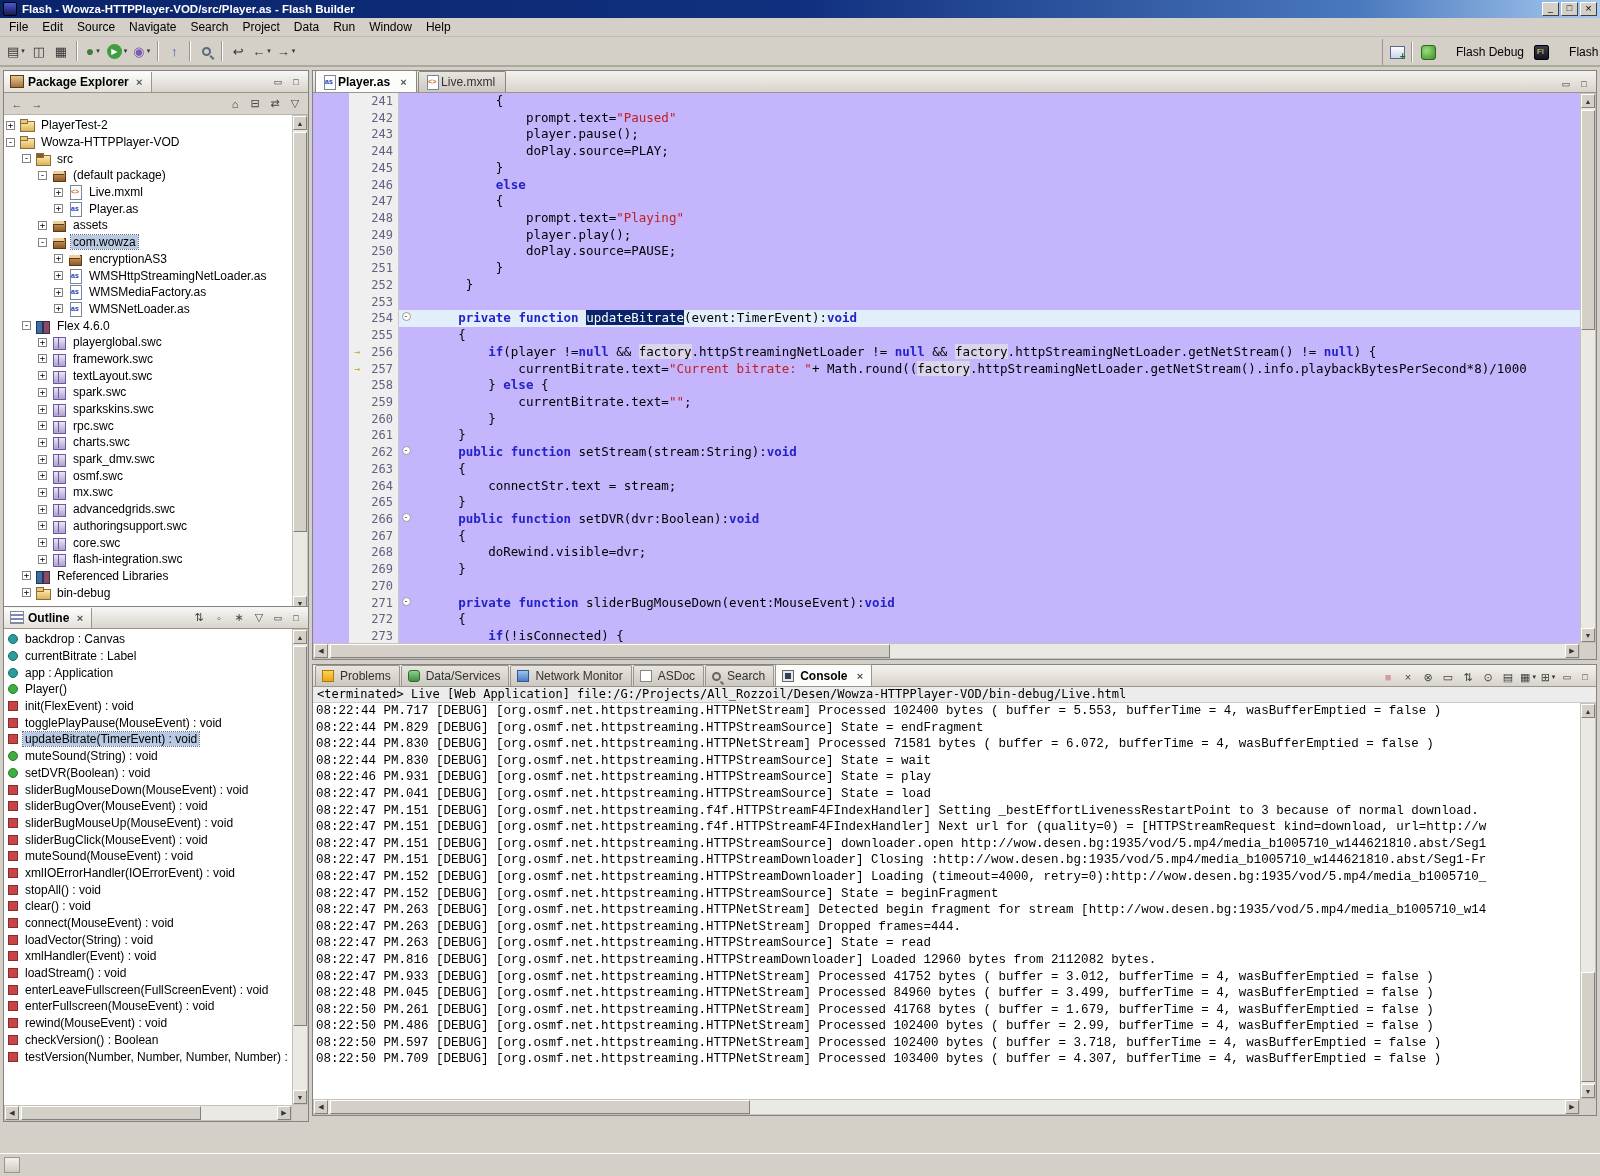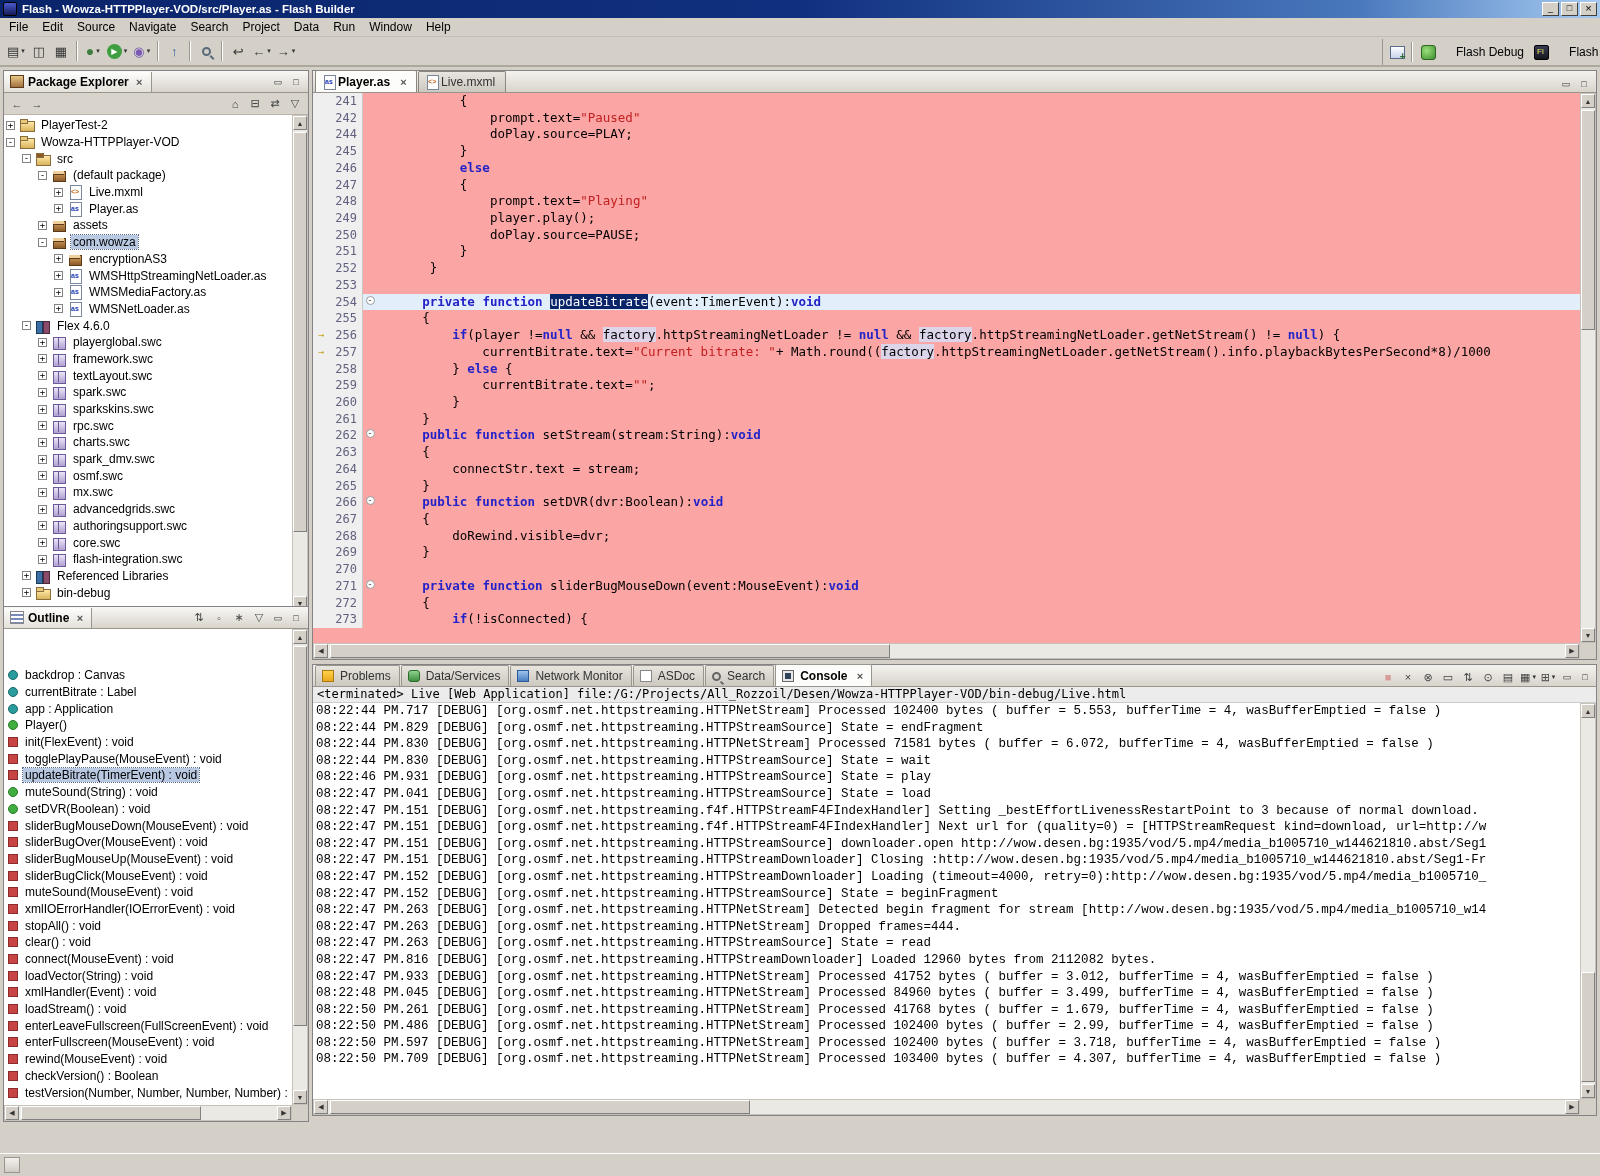--- a/index.html
+++ b/index.html
@@ -69,40 +69,40 @@
   .ti-as::after{content:"as";position:absolute;left:4px;top:3px;font-size:7px;font-weight:bold;color:#1a3ab8;}
   .ti-mxml::after{content:"<>";position:absolute;left:4px;top:3px;font-size:7px;font-weight:bold;color:#c86820;}
   .ti-swc::before{content:"";position:absolute;left:2px;top:2px;width:11px;height:11px;background:linear-gradient(#ece6f8,#b0a0d0);border:1px solid #6a5a9a;}
   .ti-swc::after{content:"";position:absolute;left:7px;top:2px;width:1px;height:11px;background:#6a5a9a;}
   .ti-lib::before{content:"";position:absolute;left:1px;top:2px;width:5px;height:11px;background:#3b6ea5;border:1px solid #1a3a5a;}
   .ti-lib::after{content:"";position:absolute;left:8px;top:2px;width:5px;height:11px;background:#8a4a6a;border:1px solid #4a2a3a;}
   .tlabel{padding:0 2px;}
   .trow.sel .tlabel{background:#b9c9e2;outline:1px dotted #5a6a8a;}
 
   
-  .olist{position:absolute;top:22px;left:0;right:16px;bottom:16px;background:#fff;overflow:hidden;padding-top:2px;margin-top:36px;}
+  .olist{position:absolute;top:22px;left:0;right:16px;bottom:16px;background:#fff;overflow:hidden;padding-top:2px;}
   .orow{display:flex;align-items:center;height:16.7px;white-space:nowrap;overflow:hidden;padding-left:4px;}
   .oi{width:10px;height:10px;display:inline-block;margin-right:5px;flex:none;}
   .oi-field{background:#2a9c9c;border-radius:50%;border:1px solid #1a6a6a;}
   .oi-public{background:#3fae3f;border-radius:50%;border:1px solid #2a7a2a;}
   .oi-private{background:#c84545;border:1px solid #8a2a2a;}
   .olabel{padding:0 2px;}
   .orow.sel .olabel{background:#b9c9e2;outline:1px dotted #5a6a8a;}
 
   
   .etabbar{position:absolute;left:0;top:0;right:0;height:22px;background:linear-gradient(#f4f2ee,#d8d4cc);border-bottom:1px solid #9a968e;display:flex;align-items:flex-end;padding-left:2px;}
   .etab{display:flex;align-items:center;height:21px;padding:0 7px;border:1px solid #8a867e;border-bottom:none;margin-right:1px;
     background:linear-gradient(#e8e5df,#ccc8c0);color:#333;border-radius:2px 2px 0 0;white-space:nowrap;}
   .etab.active{background:#fcfcfb;color:#000;font-weight:bold;height:22px;}
   .etlabel{margin:0 3px;}
   .fi{display:inline-block;width:12px;height:14px;position:relative;flex:none;}
   .fi::before{content:"";position:absolute;left:1px;top:0;width:10px;height:13px;background:#fff;border:1px solid #7a869a;}
   .fi-as::after{content:"as";position:absolute;left:2px;top:3px;font-size:7px;font-weight:bold;color:#1a3ab8;}
   .fi-mxml::after{content:"<>";position:absolute;left:2px;top:3px;font-size:7px;font-weight:bold;color:#c86820;}
-  .ebody{position:absolute;top:22px;left:0;right:16px;bottom:16px;background:#fca5a5;overflow:hidden;}
+  .ebody{position:absolute;top:22px;left:0;right:16px;bottom:16px;background:#c4b5fd;overflow:hidden;padding-left:36px;}
   .crow{display:flex;height:16.73px;line-height:16.73px;font-family:"DejaVu Sans Mono",monospace;font-size:12.5px;white-space:pre;}
   .cmark{width:16px;flex:none;background:#efefef;color:#c8a01a;font-size:10px;text-align:center;}
   .cln{width:34px;flex:none;text-align:right;padding-right:5px;color:#61617f;background:#efefef;border-right:1px solid #c8c8c8;font-size:12px;}
   .cfold{width:14px;flex:none;text-align:center;}
   .foldicon{display:inline-block;width:9px;height:9px;border:1px solid #9a9a9a;border-radius:50%;background:#fff;color:#444;
     font-size:9px;line-height:7px;text-align:center;vertical-align:3px;}
   .ccode{flex:1 0 auto;}
   .crow.hl .cfold,.crow.hl .ccode{background:#e3eefb;}
   .kw{color:#2323c8;font-weight:bold;}
   .str{color:#c02020;}
@@ -592,20 +592,21 @@
       </span>
     <div class="hdr-btns">
       <span class="hbtn">▭</span>
       <span class="hbtn">□</span>
     </div>
   </div>
   <div class="ebody">
     <div>
         <div class="crow"><span class="cmark"></span><span class="cln">241</span><span class="cfold"></span><span class="ccode">           {</span></div>
         <div class="crow"><span class="cmark"></span><span class="cln">242</span><span class="cfold"></span><span class="ccode">               prompt.text=<span class="str">"Paused"</span></span></div>
+        <div class="crow"><span class="cmark"></span><span class="cln">243</span><span class="cfold"></span><span class="ccode">               player.pause();</span></div>
         <div class="crow"><span class="cmark"></span><span class="cln">244</span><span class="cfold"></span><span class="ccode">               doPlay.source=PLAY;</span></div>
         <div class="crow"><span class="cmark"></span><span class="cln">245</span><span class="cfold"></span><span class="ccode">           }</span></div>
         <div class="crow"><span class="cmark"></span><span class="cln">246</span><span class="cfold"></span><span class="ccode">           <span class="kw">else</span></span></div>
         <div class="crow"><span class="cmark"></span><span class="cln">247</span><span class="cfold"></span><span class="ccode">           {</span></div>
         <div class="crow"><span class="cmark"></span><span class="cln">248</span><span class="cfold"></span><span class="ccode">               prompt.text=<span class="str">"Playing"</span></span></div>
         <div class="crow"><span class="cmark"></span><span class="cln">249</span><span class="cfold"></span><span class="ccode">               player.play();</span></div>
         <div class="crow"><span class="cmark"></span><span class="cln">250</span><span class="cfold"></span><span class="ccode">               doPlay.source=PAUSE;</span></div>
         <div class="crow"><span class="cmark"></span><span class="cln">251</span><span class="cfold"></span><span class="ccode">           }</span></div>
         <div class="crow"><span class="cmark"></span><span class="cln">252</span><span class="cfold"></span><span class="ccode">       }</span></div>
         <div class="crow"><span class="cmark"></span><span class="cln">253</span><span class="cfold"></span><span class="ccode"></span></div>

